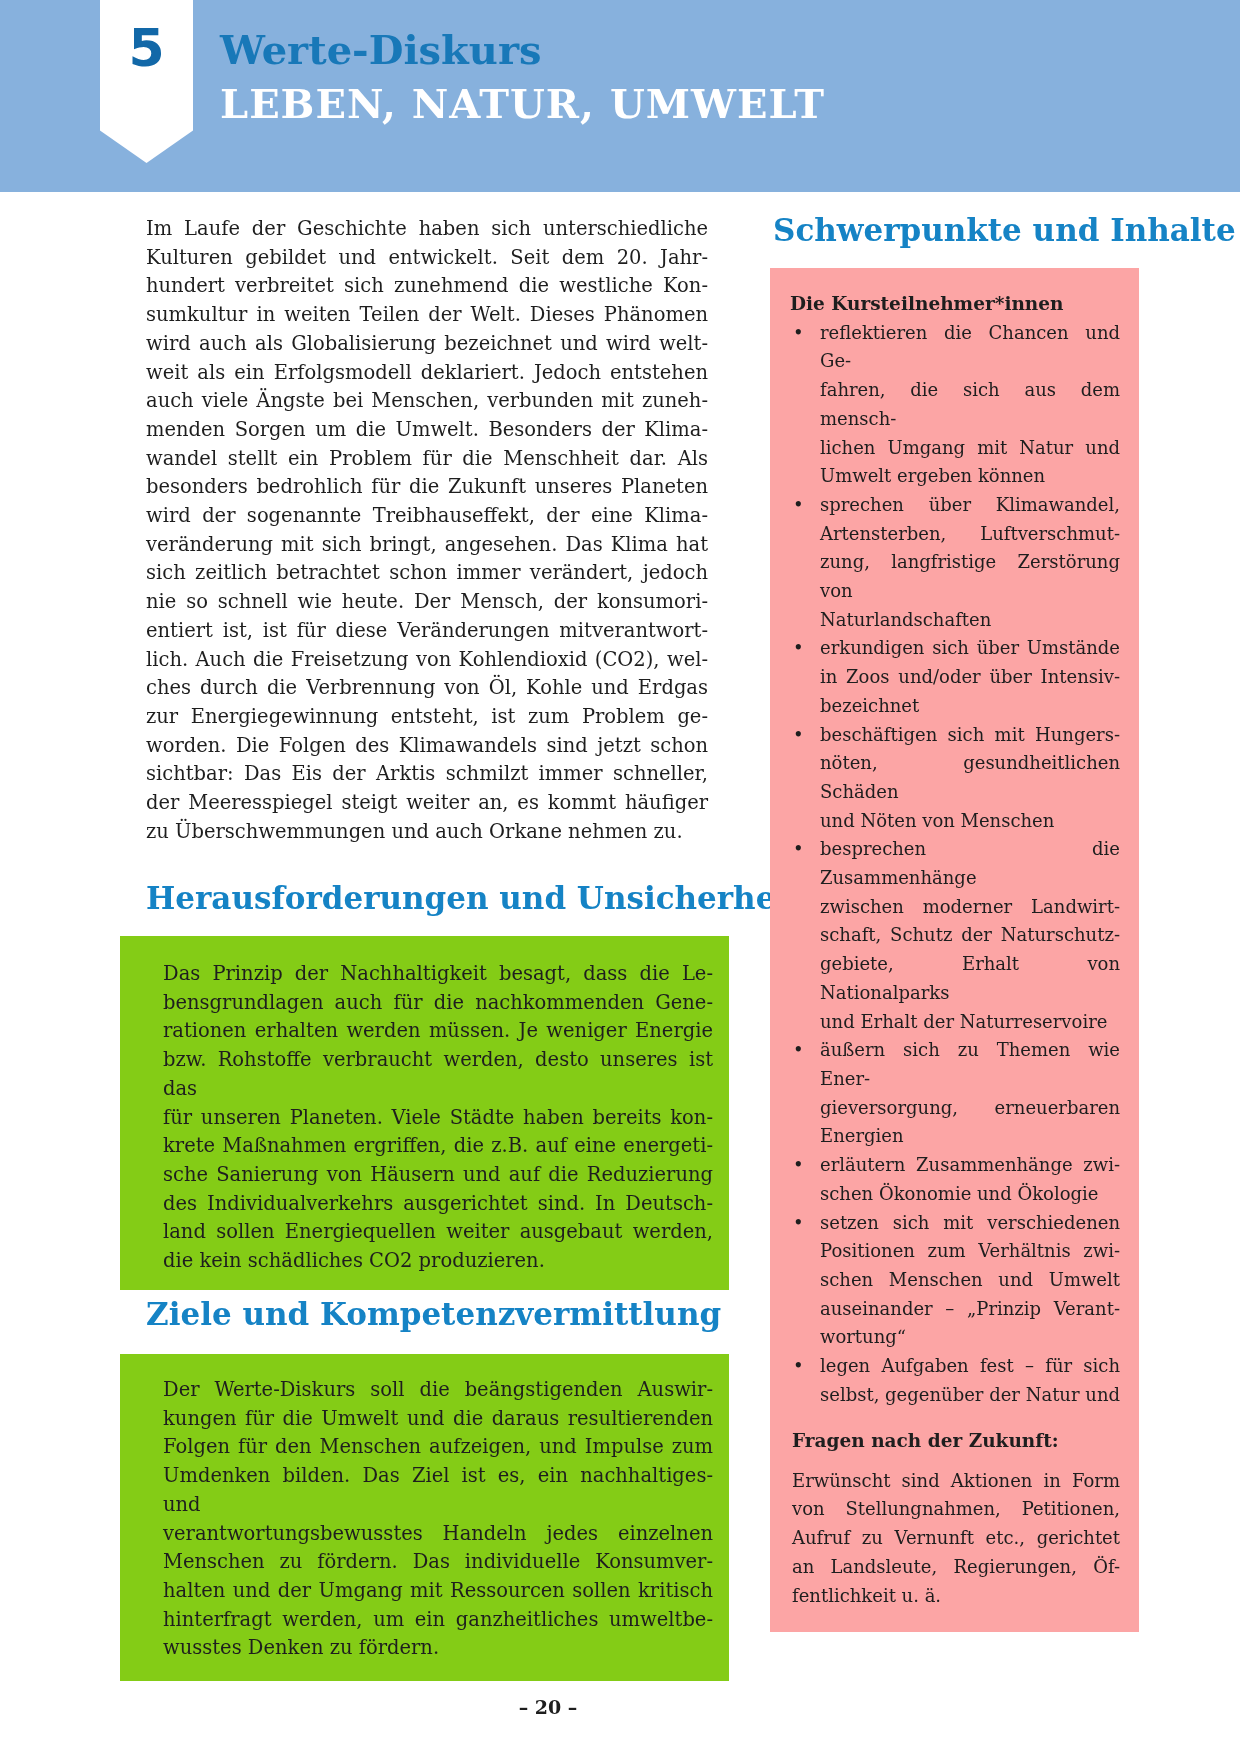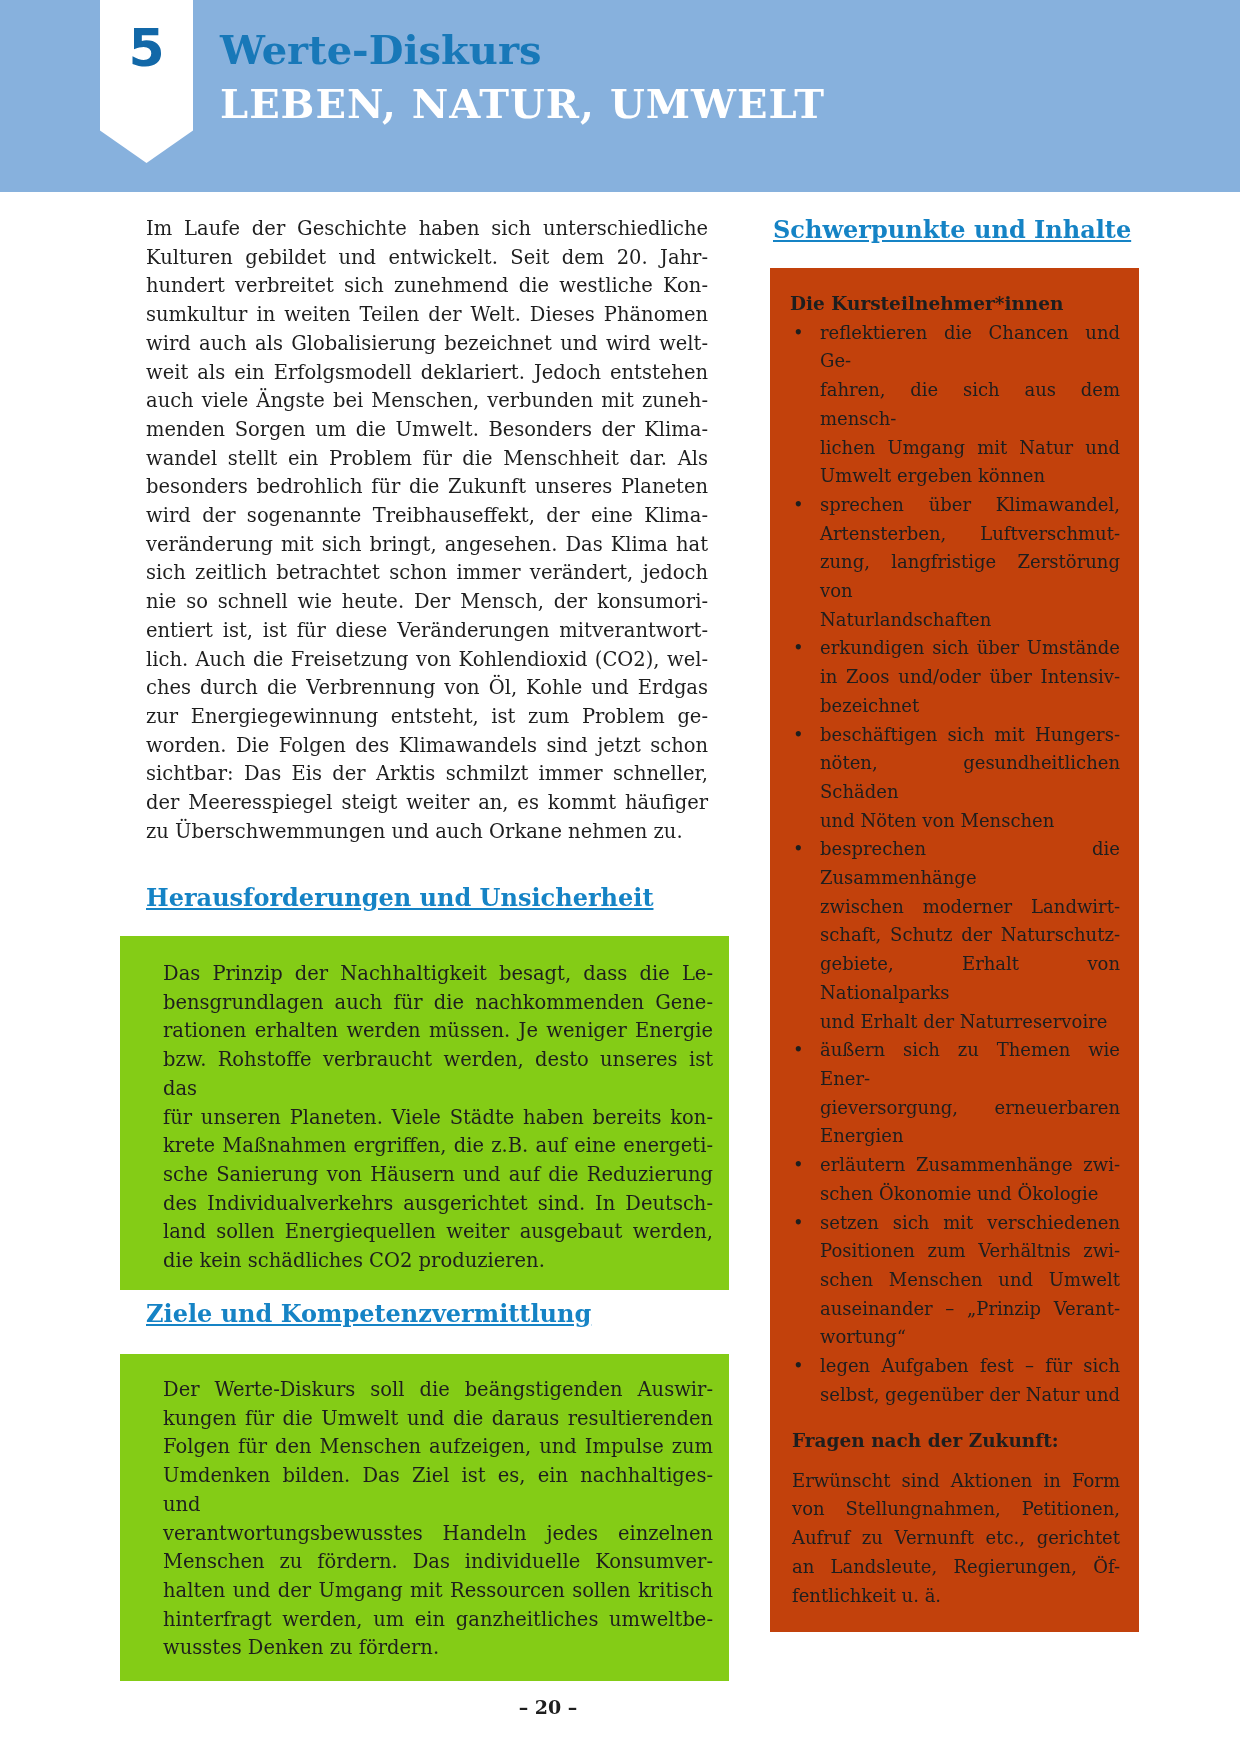--- a/index.html
+++ b/index.html
@@ -10,38 +10,38 @@
   .band{position:absolute;left:0;top:0;width:1240px;height:192px;background:#87b1dd;}
   .ribbon{position:absolute;left:100px;top:0;width:93px;height:163px;background:#ffffff;
           clip-path:polygon(0 0,100% 0,100% 80%,50% 100%,0 80%);}
   .ribbon-num{position:absolute;left:0;top:18px;width:100%;text-align:center;
               font-family:"DejaVu Sans",sans-serif;font-weight:bold;font-size:52px;color:#1268a8;}
   .band-titles{position:absolute;left:220px;top:28px;white-space:nowrap;}
   .kicker{font-size:40px;font-weight:bold;color:#1878b8;line-height:44px;}
   .main-title{font-size:40px;font-weight:bold;color:#ffffff;letter-spacing:1px;line-height:48px;margin-top:8px;}
 
   
-  .sec-h{position:absolute;font-size:24px;font-weight:bold;color:#1583c5;line-height:28px;white-space:nowrap;text-decoration:underline;}
+  .sec-h{position:absolute;font-size:31px;font-weight:bold;color:#1583c5;line-height:28px;white-space:nowrap;}
   .h-left1{left:146px;top:884px;}
   .h-left2{left:146px;top:1300px;}
   .h-right{left:773px;top:216px;}
 
   
   .jl{text-align:justify;text-align-last:justify;-moz-text-align-last:justify;
       line-height:28.7px;font-size:19.5px;}
   .jl.last{text-align-last:left;-moz-text-align-last:left;}
 
   
   .intro{position:absolute;left:146px;top:215px;width:562px;}
   .pink{position:absolute;left:120px;width:609px;background:#84cc16;box-sizing:border-box;}
   .pink1{top:936px;padding:24px 16px 14px 43px;}
   .pink2{top:1354px;padding:22px 16px 18px 43px;}
 
   
-  .green{position:absolute;left:770px;width:369px;background:#c2410c;box-sizing:border-box;}
+  .green{position:absolute;left:770px;width:369px;background:#fca5a5;box-sizing:border-box;}
   .green1{top:268px;padding:22px 19px 20px 20px;}
   .green2{top:1405px;padding:22px 19px 22px 22px;}
   .green .jl{font-size:18px;}
   .box-title{font-weight:bold;font-size:18.5px;line-height:28.7px;}
   .bullets{list-style:none;margin:0;padding:0;}
   .bullets li{position:relative;padding-left:30px;}
   .dot{position:absolute;left:3px;top:0;line-height:28.7px;font-size:18px;}
   .box2-gap{height:11px;}
 
   

